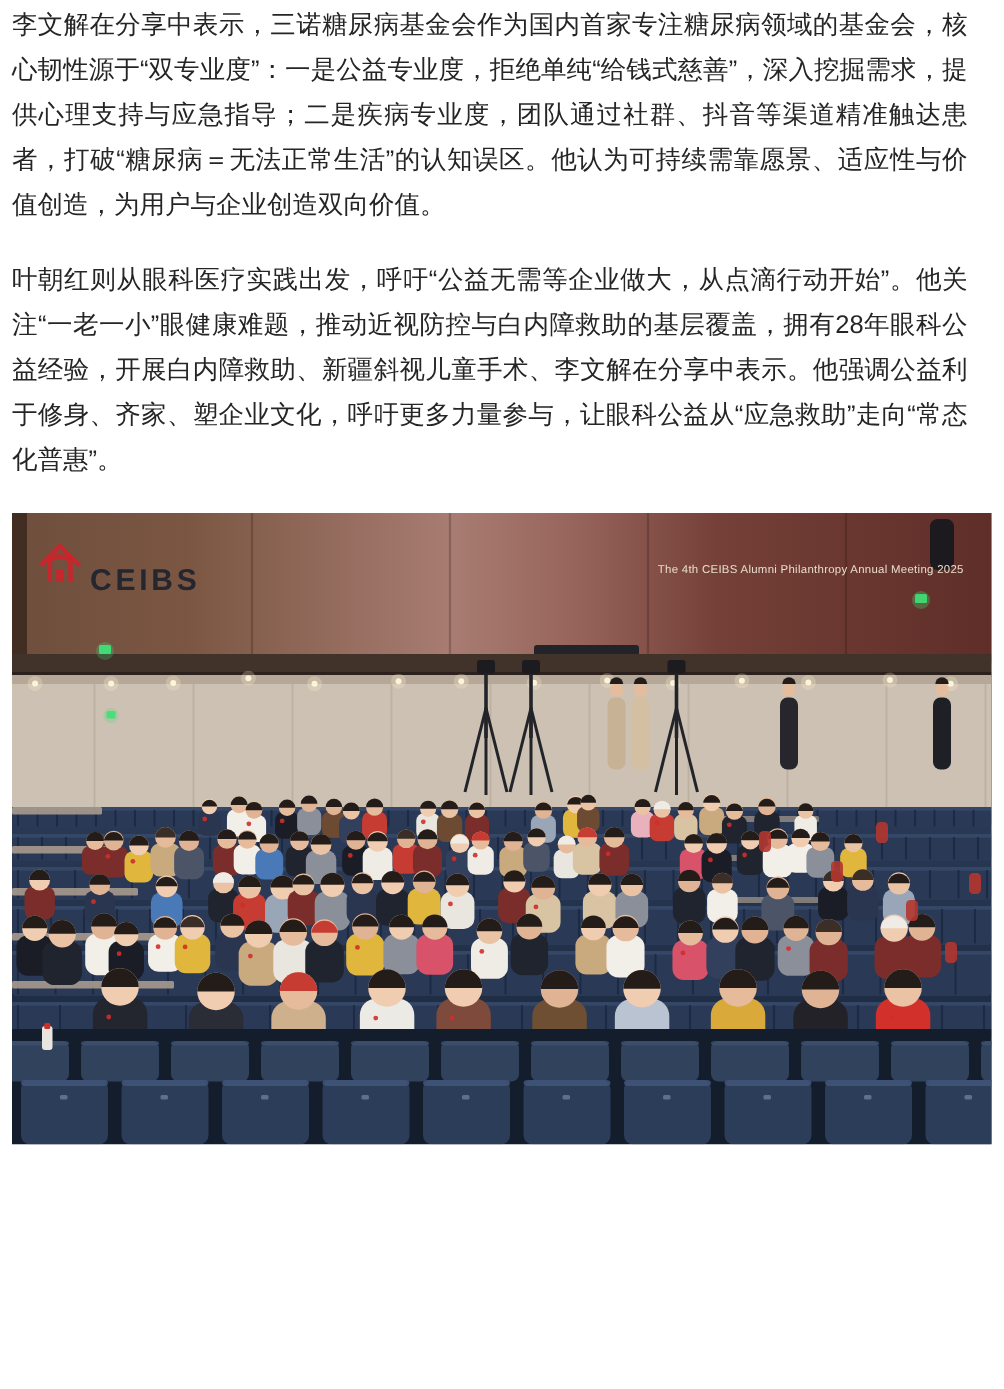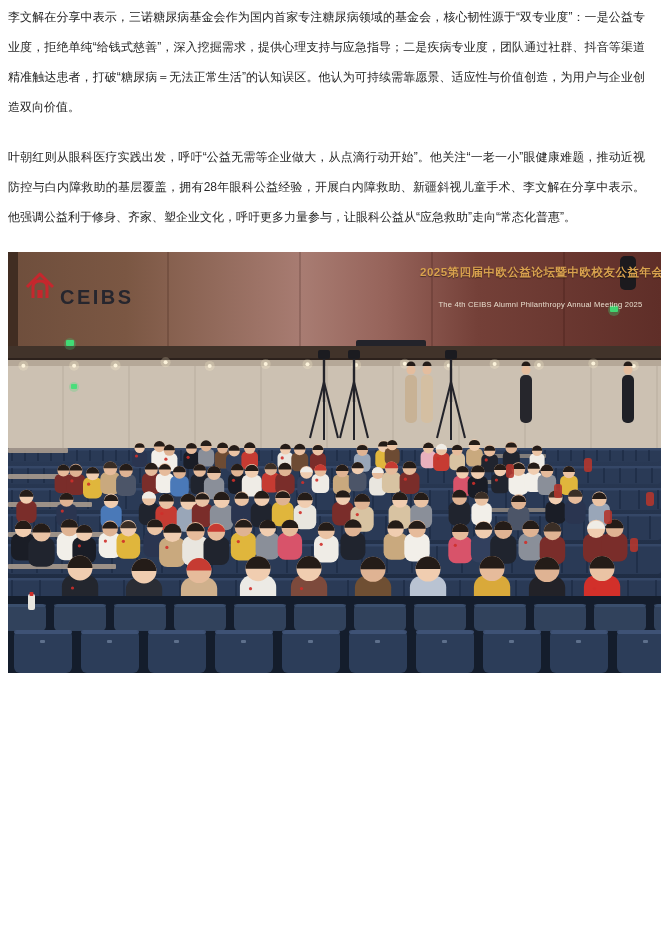--- a/index.html
+++ b/index.html
@@ -1,17 +1,17 @@
 <!DOCTYPE html>
 <html><head>
 <meta charset="utf-8">
 <style>
   html,body{margin:0;padding:0;background:#ffffff;}
   body{width:669px;font-family:"Liberation Sans","DejaVu Sans",sans-serif;}
-  .article{padding:2px 24px 0 8px;color:#252525;font-size:12px;line-height:30px;
+  .article{padding:2px 24px 0 8px;color:#252525;font-size:17px;line-height:30px;
            text-align:justify;text-justify:inter-ideograph;}
   .article p{margin:0 0 20px 0;}
   .photo{position:relative;width:653px;height:421px;margin:15px auto 0 auto;overflow:hidden;
          background:#2a3a56;}
   .photo svg{display:block;}
   .logo{position:absolute;left:16px;top:10px;display:flex;align-items:center;gap:4px;}
   .logo-text{font-weight:bold;font-size:20px;letter-spacing:2.5px;color:#26262e;margin-top:24px;}
   .banner{position:absolute;left:412px;top:13px;width:241px;text-align:center;}
   .banner-cn{font-weight:bold;font-size:11.5px;letter-spacing:0.5px;color:#d9a24e;
              text-shadow:0 1px 1px rgba(0,0,0,.45);white-space:nowrap;}
@@ -764,16 +764,15 @@
   <div class="logo">
     <svg width="32" height="30" viewBox="0 0 32 30">
       <path d="M3 16 L16 3 L29 16" fill="none" stroke="#c5272d" stroke-width="3" stroke-linejoin="round"></path>
       <path d="M9 27 V16 Q9 10 16 10 Q23 10 23 16 V27" fill="none" stroke="#c5272d" stroke-width="3"></path>
       <rect x="13.4" y="19" width="5.2" height="8" fill="#c5272d"></rect>
     </svg>
     <span class="logo-text">CEIBS</span>
   </div>
 
   <div class="banner">
-    <div class="banner-cn">2025第四届中欧公益论坛暨中欧校友公益年会</div>
     <div class="banner-en">The 4th CEIBS Alumni Philanthropy Annual Meeting 2025</div>
   </div>
 </figure>
 
 </body></html>

